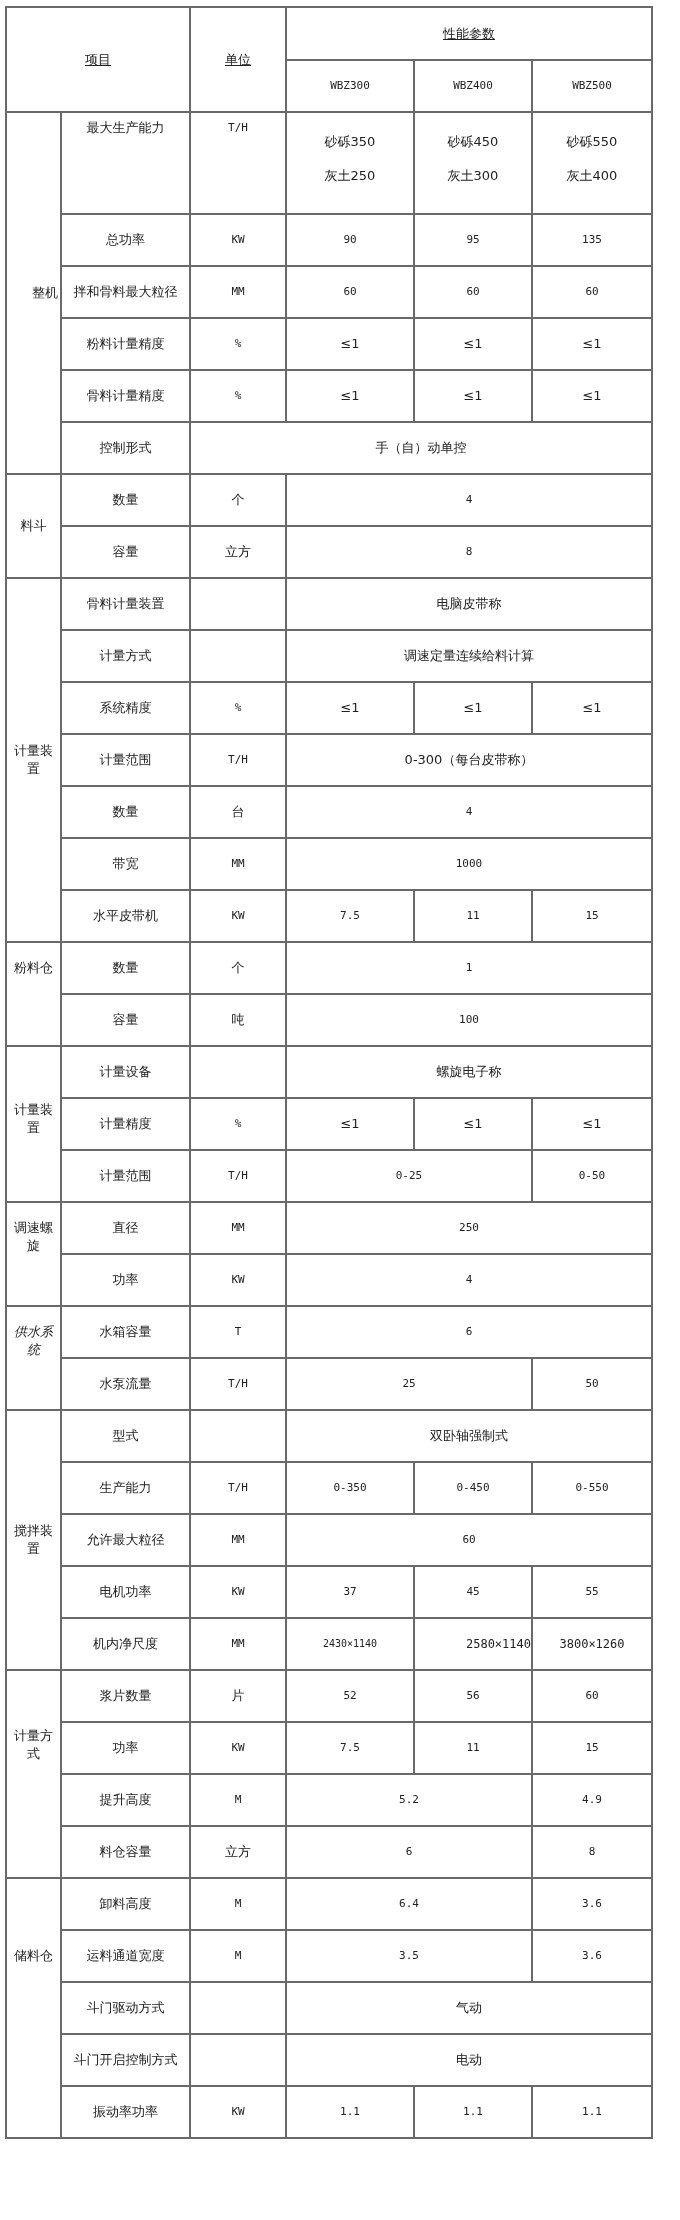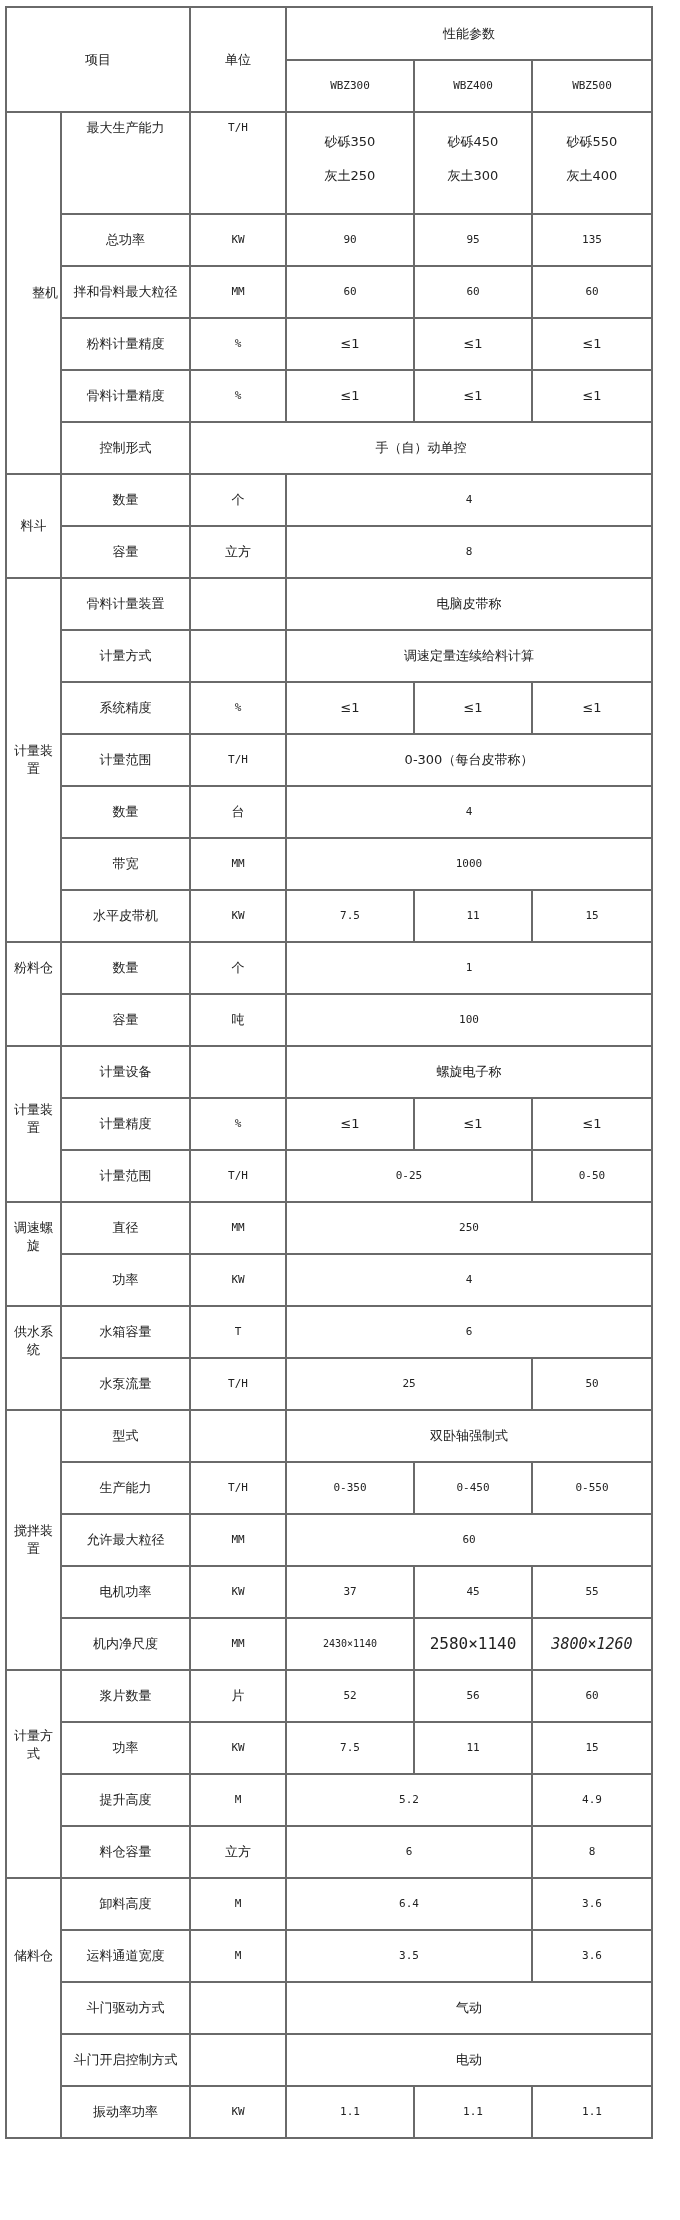--- a/index.html
+++ b/index.html
@@ -17,21 +17,21 @@
     text-align: center;
     vertical-align: middle;
     font-size: 13px;
     padding: 0;
     height: 50px;
     line-height: 18px;
   }
   .spec-table .latin { font-family: "DejaVu Sans Mono", monospace; font-size: 11px; }
   .spec-table td.group { font-size: 13px; padding: 0 2px; }
   .spec-table td.group.left { text-align: right; padding-left: 2px; }
-  .spec-table tr.h1 td { height: 51px; }
+  .spec-table tr.h1 td { height: 51px; text-decoration: underline; }
   .spec-table tr.h2 td { height: 50px; }
   .spec-table tr.tall td { height: 88px; }
   .cap-cell { vertical-align: top !important; padding-top: 12px !important; line-height: 34px !important; }
   .cap-cell span { display: block; }
   .top { vertical-align: top !important; padding-top: 6px !important; }
 </style>
 </head>
 <body>
 
 <table class="spec-table">
@@ -197,21 +197,21 @@
       <td class="latin">MM</td>
       <td colspan="3" class="latin">250</td>
     </tr>
     <tr>
       <td>功率</td>
       <td class="latin">KW</td>
       <td colspan="3" class="latin">4</td>
     </tr>
 
     <tr>
-      <td rowspan="2" class="group top" style="padding-top:16px !important;">供水系统</td>
+      <td rowspan="2" class="group top" style="padding-top:16px !important;font-style:italic;">供水系统</td>
       <td>水箱容量</td>
       <td class="latin">T</td>
       <td colspan="3" class="latin">6</td>
     </tr>
     <tr>
       <td>水泵流量</td>
       <td class="latin">T/H</td>
       <td colspan="2" class="latin">25</td>
       <td class="latin">50</td>
     </tr>
@@ -238,22 +238,22 @@
       <td>电机功率</td>
       <td class="latin">KW</td>
       <td class="latin">37</td>
       <td class="latin">45</td>
       <td class="latin">55</td>
     </tr>
     <tr>
       <td>机内净尺度</td>
       <td class="latin">MM</td>
       <td class="latin" style="font-size:10px;text-align:center;">2430×1140</td>
-      <td class="latin" style="font-size:16px;">2580×1140</td>
-      <td class="latin" style="font-size:15px;font-style:italic;">3800×1260</td>
+      <td class="latin" style="font-size:12px;text-align:right;">2580×1140</td>
+      <td class="latin" style="font-size:12px;">3800×1260</td>
     </tr>
 
     <tr>
       <td rowspan="4" class="group top" style="padding-top:56px !important;">计量方式</td>
       <td>浆片数量</td>
       <td>片</td>
       <td class="latin">52</td>
       <td class="latin">56</td>
       <td class="latin">60</td>
     </tr>

